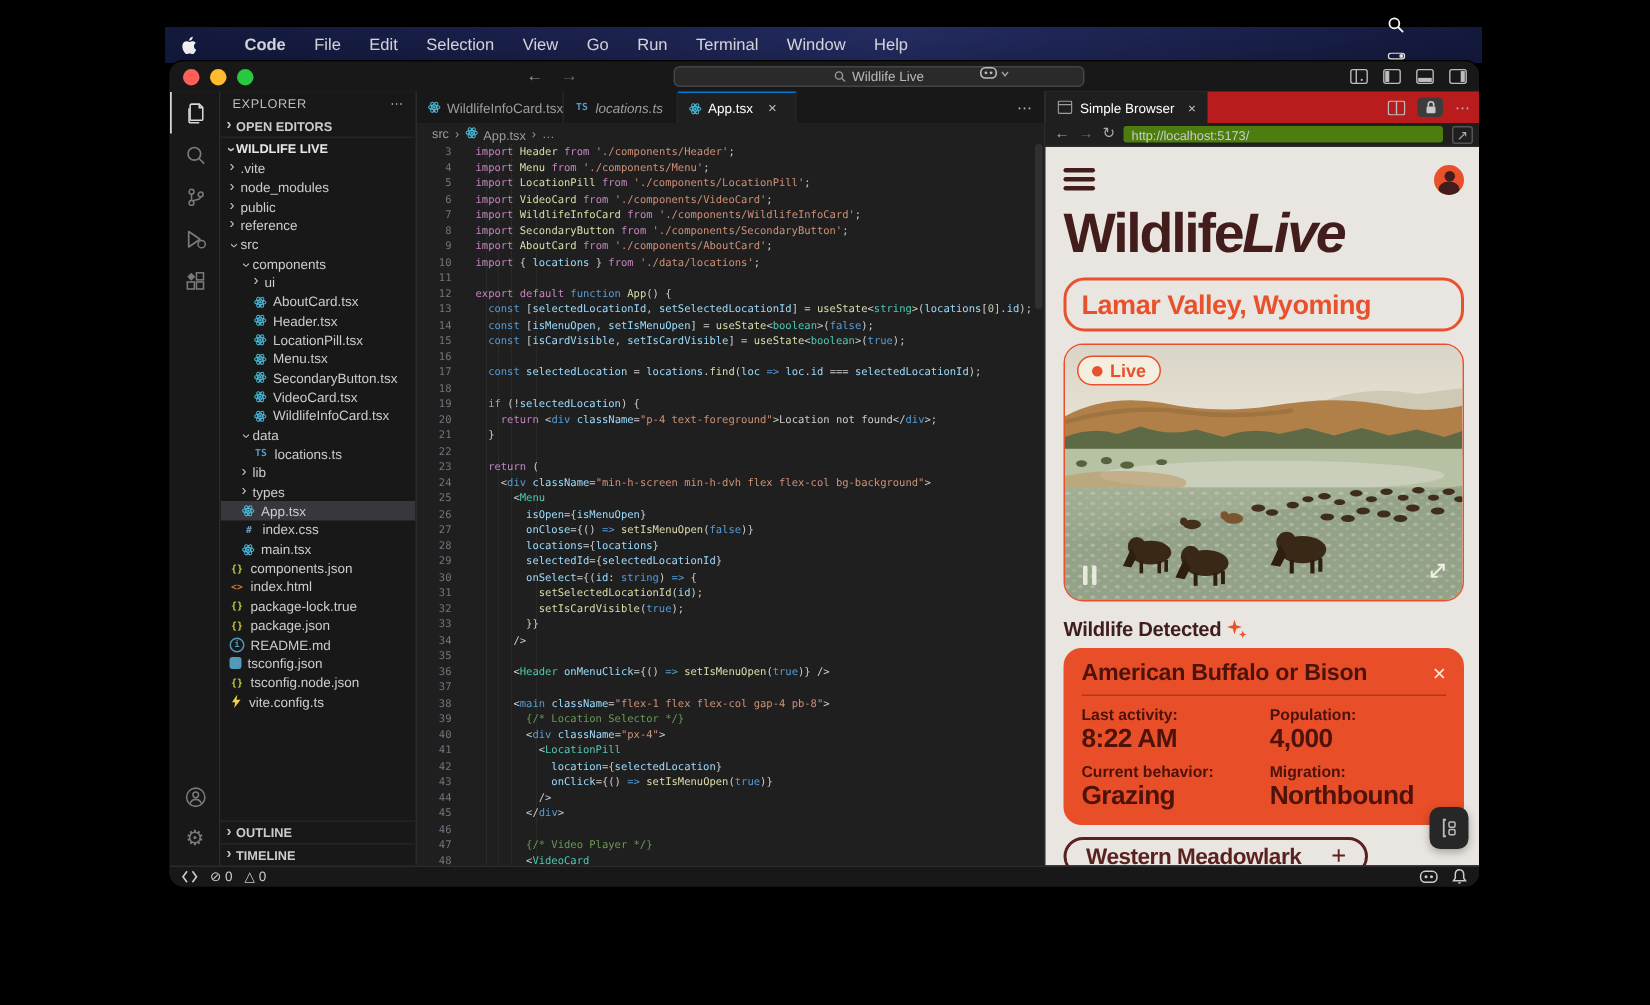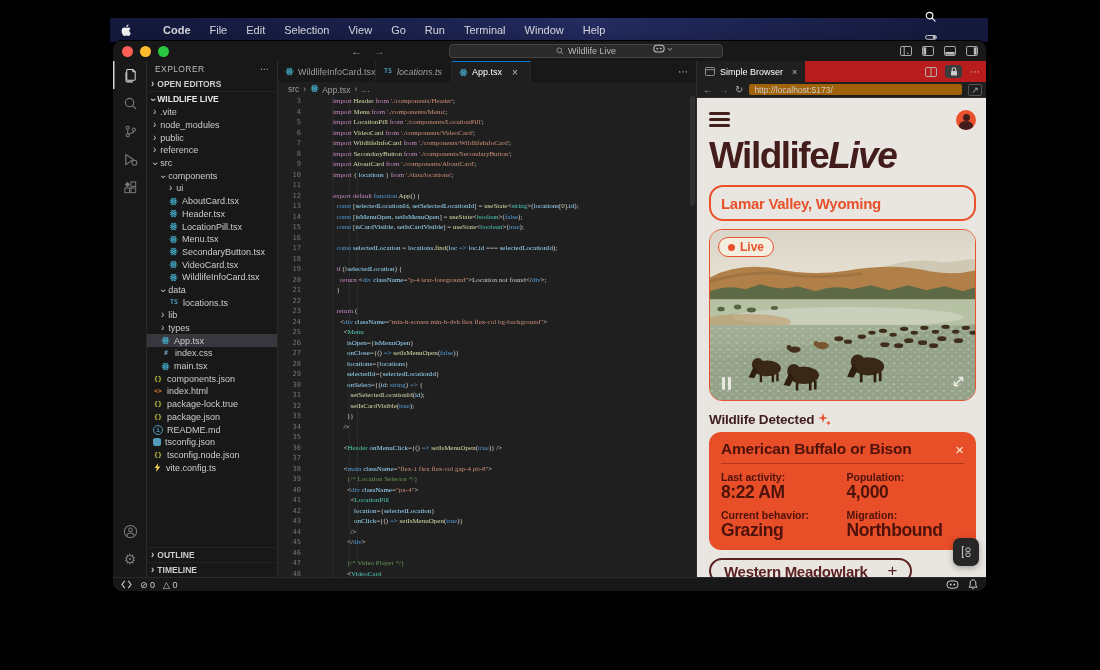--- a/index.html
+++ b/index.html
@@ -58,45 +58,45 @@
   .tab.active{background:#1f1f1f;color:#ffffff;border-top:1.5px solid #0078d4;}
   .tab .close{margin-left:6px;color:#bdbdbd;font-size:10px;}
   .tab-more{margin-left:auto;color:#bdbdbd;padding:0 8px;display:flex;align-items:center;font-size:10px;}
   .breadcrumb{position:absolute;left:0;top:21px;right:0;height:14px;display:flex;align-items:center;gap:4px;
       padding:0 10px;font-size:8.5px;color:#9d9d9d;}
   .code{position:absolute;left:0;top:35px;right:0;bottom:0;font-family:"DejaVu Sans Mono",monospace;font-size:7px;overflow:hidden;}
   .guides{position:absolute;left:38px;top:0;bottom:0;width:44px;
      background:repeating-linear-gradient(to right,transparent 0,transparent 7.9px,#2c2c2c 7.9px,#2c2c2c 8.4px);opacity:.8;}
   .cl{position:relative;height:10.5px;display:flex;align-items:center;white-space:pre;}
   .ln{flex:0 0 23px;text-align:right;color:#6e7681;}
-  .ct{padding-left:32px;font-family:Liberation Serif, serif;}
+  .ct{padding-left:16px;}
   .tk-k{color:#c586c0}.tk-b{color:#569cd6}.tk-f{color:#dcdcaa}.tk-t{color:#4ec9b0}.tk-v{color:#9cdcfe}
   .tk-s{color:#ce9178}.tk-c{color:#6a9955}.tk-w{color:#cccccc}.tk-n{color:#b5cea8}
   .ed-scroll{position:absolute;right:1px;top:0;width:5px;height:110px;background:#ffffff14;border-radius:3px;}
   
   .panel{position:absolute;left:583px;top:20px;width:292px;bottom:14px;background:#1f1f1f;border-left:1px solid #2b2b2b;box-sizing:border-box;}
   .p-tabs{position:absolute;left:0;top:0;right:0;height:21px;background:#b91c1c;display:flex;align-items:center;}
   .p-tab{height:100%;display:flex;align-items:center;gap:5px;padding:0 8px;font-size:9px;color:#ffffff;background:#1f1f1f;box-sizing:border-box;}
   .p-actions{margin-left:auto;display:flex;align-items:center;gap:8px;padding-right:8px;color:#bdbdbd;}
   .lockbox{width:17px;height:13px;background:#3c3c3c;border-radius:3px;display:flex;align-items:center;justify-content:center;}
   .urlbar{position:absolute;left:0;top:21px;right:0;height:16px;background:#1f1f1f;display:flex;align-items:center;gap:6px;
       padding:0 6px;color:#a9a9a9;font-size:10px;border-bottom:1px solid #2b2b2b;box-sizing:border-box;}
-  .urlfield{flex:1;height:11px;background:#a16207;border-radius:2px;color:#cccccc;font-size:8.5px;display:flex;align-items:center;padding:0 5px;}
+  .urlfield{flex:1;height:11px;background:#4d7c0f;border-radius:2px;color:#cccccc;font-size:8.5px;display:flex;align-items:center;padding:0 5px;}
   .ext-btn{font-size:9px;border:1px solid #555;border-radius:2px;width:12px;height:10px;display:flex;align-items:center;justify-content:center;}
   .web{position:absolute;left:0;top:37px;right:0;bottom:0;background:#e9e6e1;overflow:hidden;padding:12px 12px 0;box-sizing:border-box;}
   .web-top{display:flex;align-items:flex-start;justify-content:space-between;height:24px;}
   .burger{width:21px;padding-top:2px;}
   .burger div{height:2.5px;background:#431c1c;border-radius:2px;margin-bottom:3.5px;}
   .avatar{width:20px;height:20px;border-radius:50%;background:#e8512b;position:relative;overflow:hidden;}
   .avatar .head{position:absolute;left:6.5px;top:3.5px;width:7px;height:7px;border-radius:50%;background:#431c1c;}
   .avatar .body{position:absolute;left:3px;top:11px;width:14px;height:10px;border-radius:50%;background:#431c1c;}
   .wordmark{margin-top:2px;height:40px;font-size:37px;font-weight:800;color:#431c1c;letter-spacing:-1.5px;line-height:40px;white-space:nowrap;}
   .wordmark .it{font-style:italic;}
   .loc-pill{margin-top:9px;height:25px;border:2px solid #e8512b;border-radius:14px;display:flex;align-items:center;
-      padding:16px 10px;color:#e8512b;font-weight:bold;font-size:15px;letter-spacing:-.3px;box-sizing:border-box;}
+      padding:16px 10px;color:#e8512b;font-weight:bold;font-size:18px;letter-spacing:-.3px;box-sizing:border-box;}
   .video{position:relative;margin-top:8px;height:172px;border:1.5px solid #e8512b;border-radius:13px;overflow:hidden;box-sizing:border-box;}
   .live{position:absolute;left:8px;top:7px;display:flex;align-items:center;gap:5px;background:#f4eee1;border:1.5px solid #e8512b;
       border-radius:12px;padding:2px 9px;color:#e8512b;font-weight:bold;font-size:12px;}
   .live .dot{width:7px;height:7px;border-radius:50%;background:#e8512b;}
   .pause{position:absolute;left:12px;bottom:10px;display:flex;gap:3px;}
   .pause div{width:3px;height:13px;background:#f2efe8;opacity:.9;border-radius:1px;}
   .expand{position:absolute;right:10px;bottom:8px;}
   .detected{margin-top:11px;display:flex;align-items:center;gap:4px;font-size:13.5px;font-weight:800;color:#3f1d1d;letter-spacing:-.2px;}
   .infocard{margin-top:5px;background:#e84e28;border-radius:12px;padding:8px 12px 10px;color:#4d120a;box-sizing:border-box;height:118px;}
   .ic-head{display:flex;align-items:center;justify-content:space-between;border-bottom:1px solid rgba(77,18,10,.35);padding-bottom:5px;}

